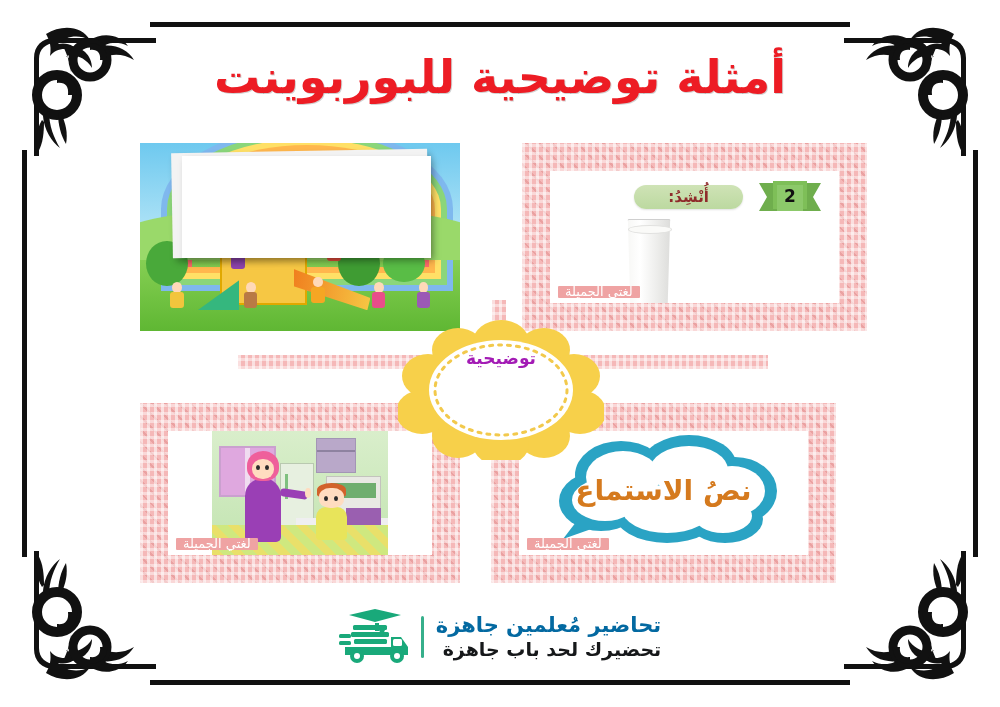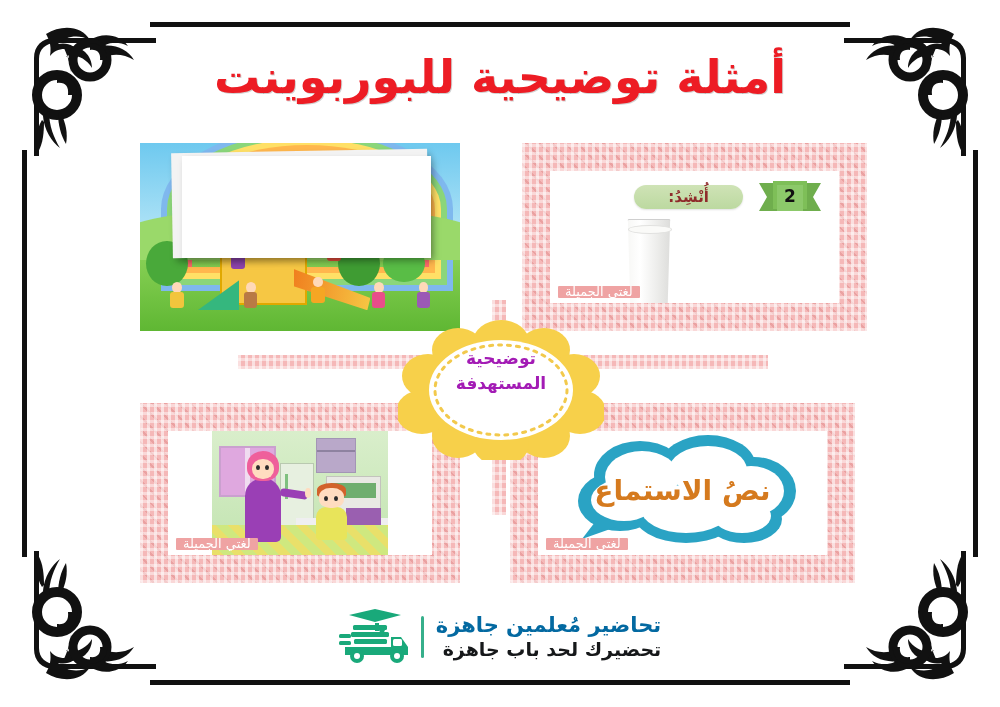--- a/index.html
+++ b/index.html
@@ -184,21 +184,21 @@
   .boy .hair{position:absolute;left:8%;top:0;width:84%;height:24%;
     background:#d2622a;border-radius:50% 50% 18% 18%;}
   .boy .face{position:absolute;left:14%;top:9%;width:72%;height:34%;
     background:#ffdcc0;border-radius:44%;}
   .boy .eye{position:absolute;width:4px;height:5px;background:#2b2b2b;border-radius:50%;top:22%;}
   .boy .eye.l{left:28%;} .boy .eye.r{left:58%;}
   .boy .shirt{position:absolute;left:6%;top:42%;width:88%;height:58%;
     background:#e8e45a;border-radius:10px 10px 4px 4px;}
 
   
-  #slide-listen{left:510px;top:403px;width:345px;height:180px;}
+  #slide-listen{left:491px;top:403px;width:345px;height:180px;}
   .cloudwrap{position:absolute;left:50%;top:48%;transform:translate(-50%,-50%);
     width:250px;height:120px;}
   .cloudwrap svg{width:100%;height:100%;display:block;}
   .cloudtext{
     position:absolute;left:0;right:0;top:36%;text-align:center;
     color:#D57A1E;font-size:28px;font-weight:bold;direction:rtl;
   }
 
   
   #flower{position:absolute;left:398px;top:320px;width:206px;height:140px;}
@@ -468,21 +468,20 @@
         <ellipse cx="146" cy="116" rx="26" ry="22"></ellipse>
         <ellipse cx="103" cy="124" rx="28" ry="22"></ellipse>
         <ellipse cx="60" cy="116" rx="26" ry="22"></ellipse>
         <ellipse cx="24" cy="92" rx="26" ry="22"></ellipse>
       </g>
       <ellipse cx="103" cy="70" rx="72" ry="50" fill="#ffffff"></ellipse>
       <ellipse cx="103" cy="70" rx="66" ry="45" fill="none" stroke="#F2C94C" stroke-width="3" stroke-dasharray="3 6" stroke-linecap="round"></ellipse>
     </svg>
     <div class="ftext">
       <div>توضيحية</div>
-      <div>المستهدفة</div>
     </div>
   </div>
 
   <div id="footer">
     <div class="flines">
       <div class="fl1">تحاضير مُعلمين جاهزة</div>
       <div class="fl2">تحضيرك لحد باب جاهزة</div>
     </div>
     <div class="fdiv"></div>
     <div class="flogo">

